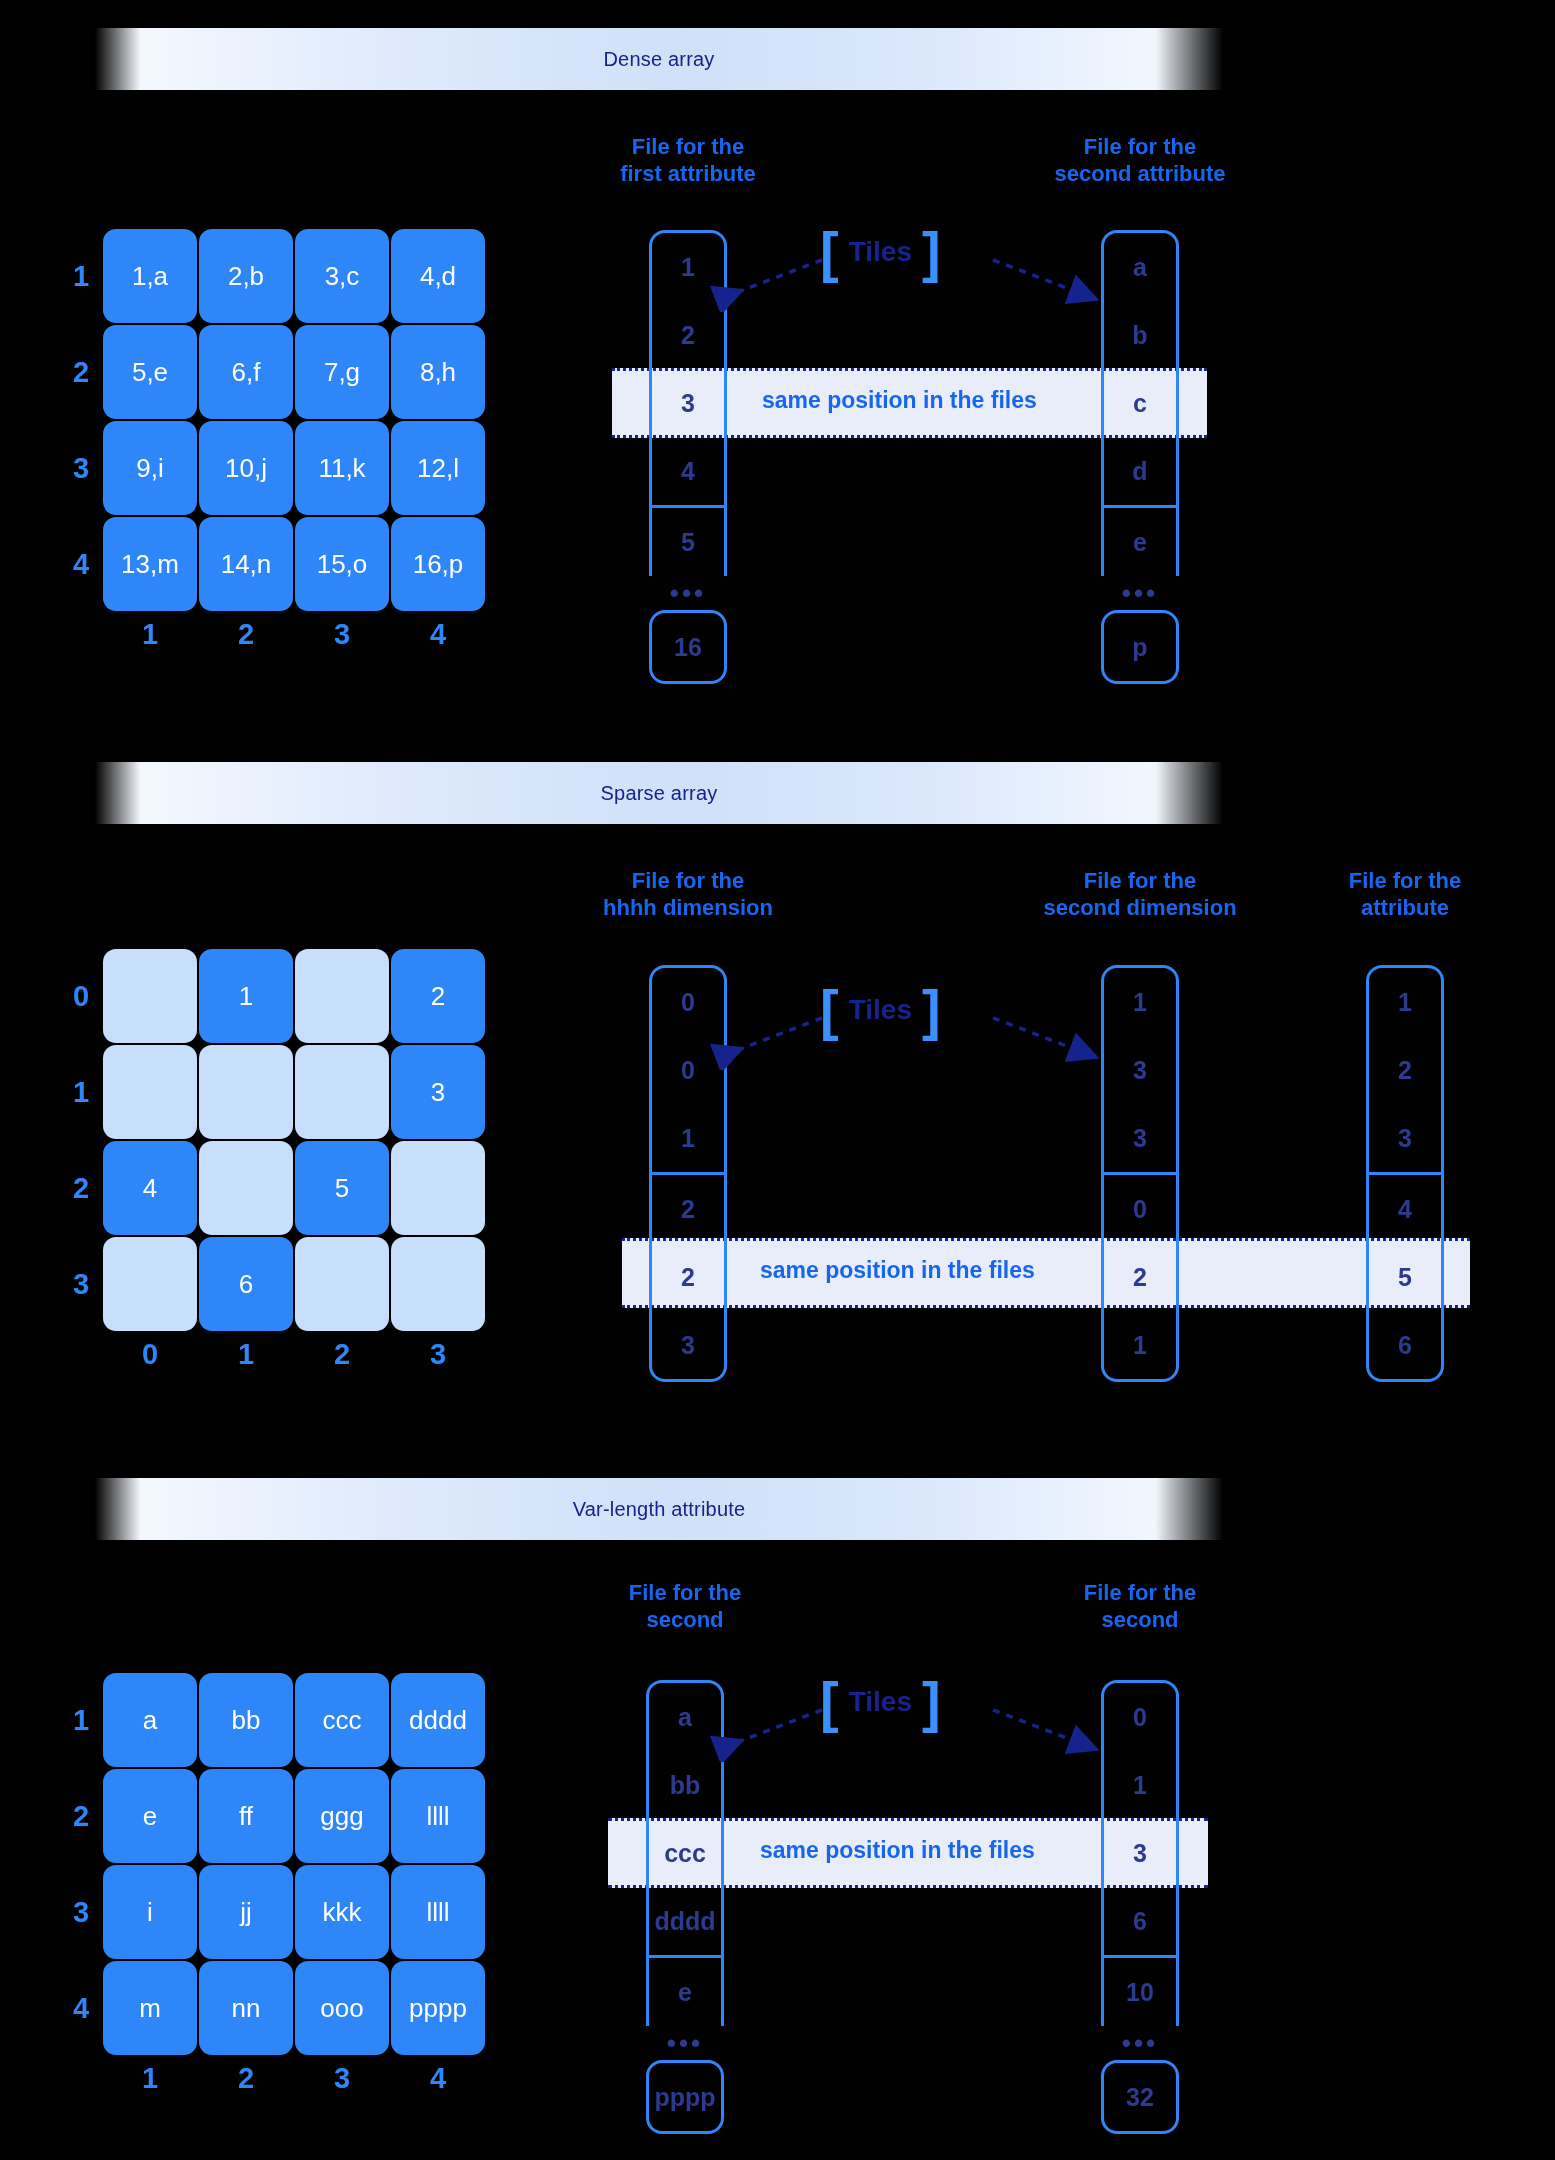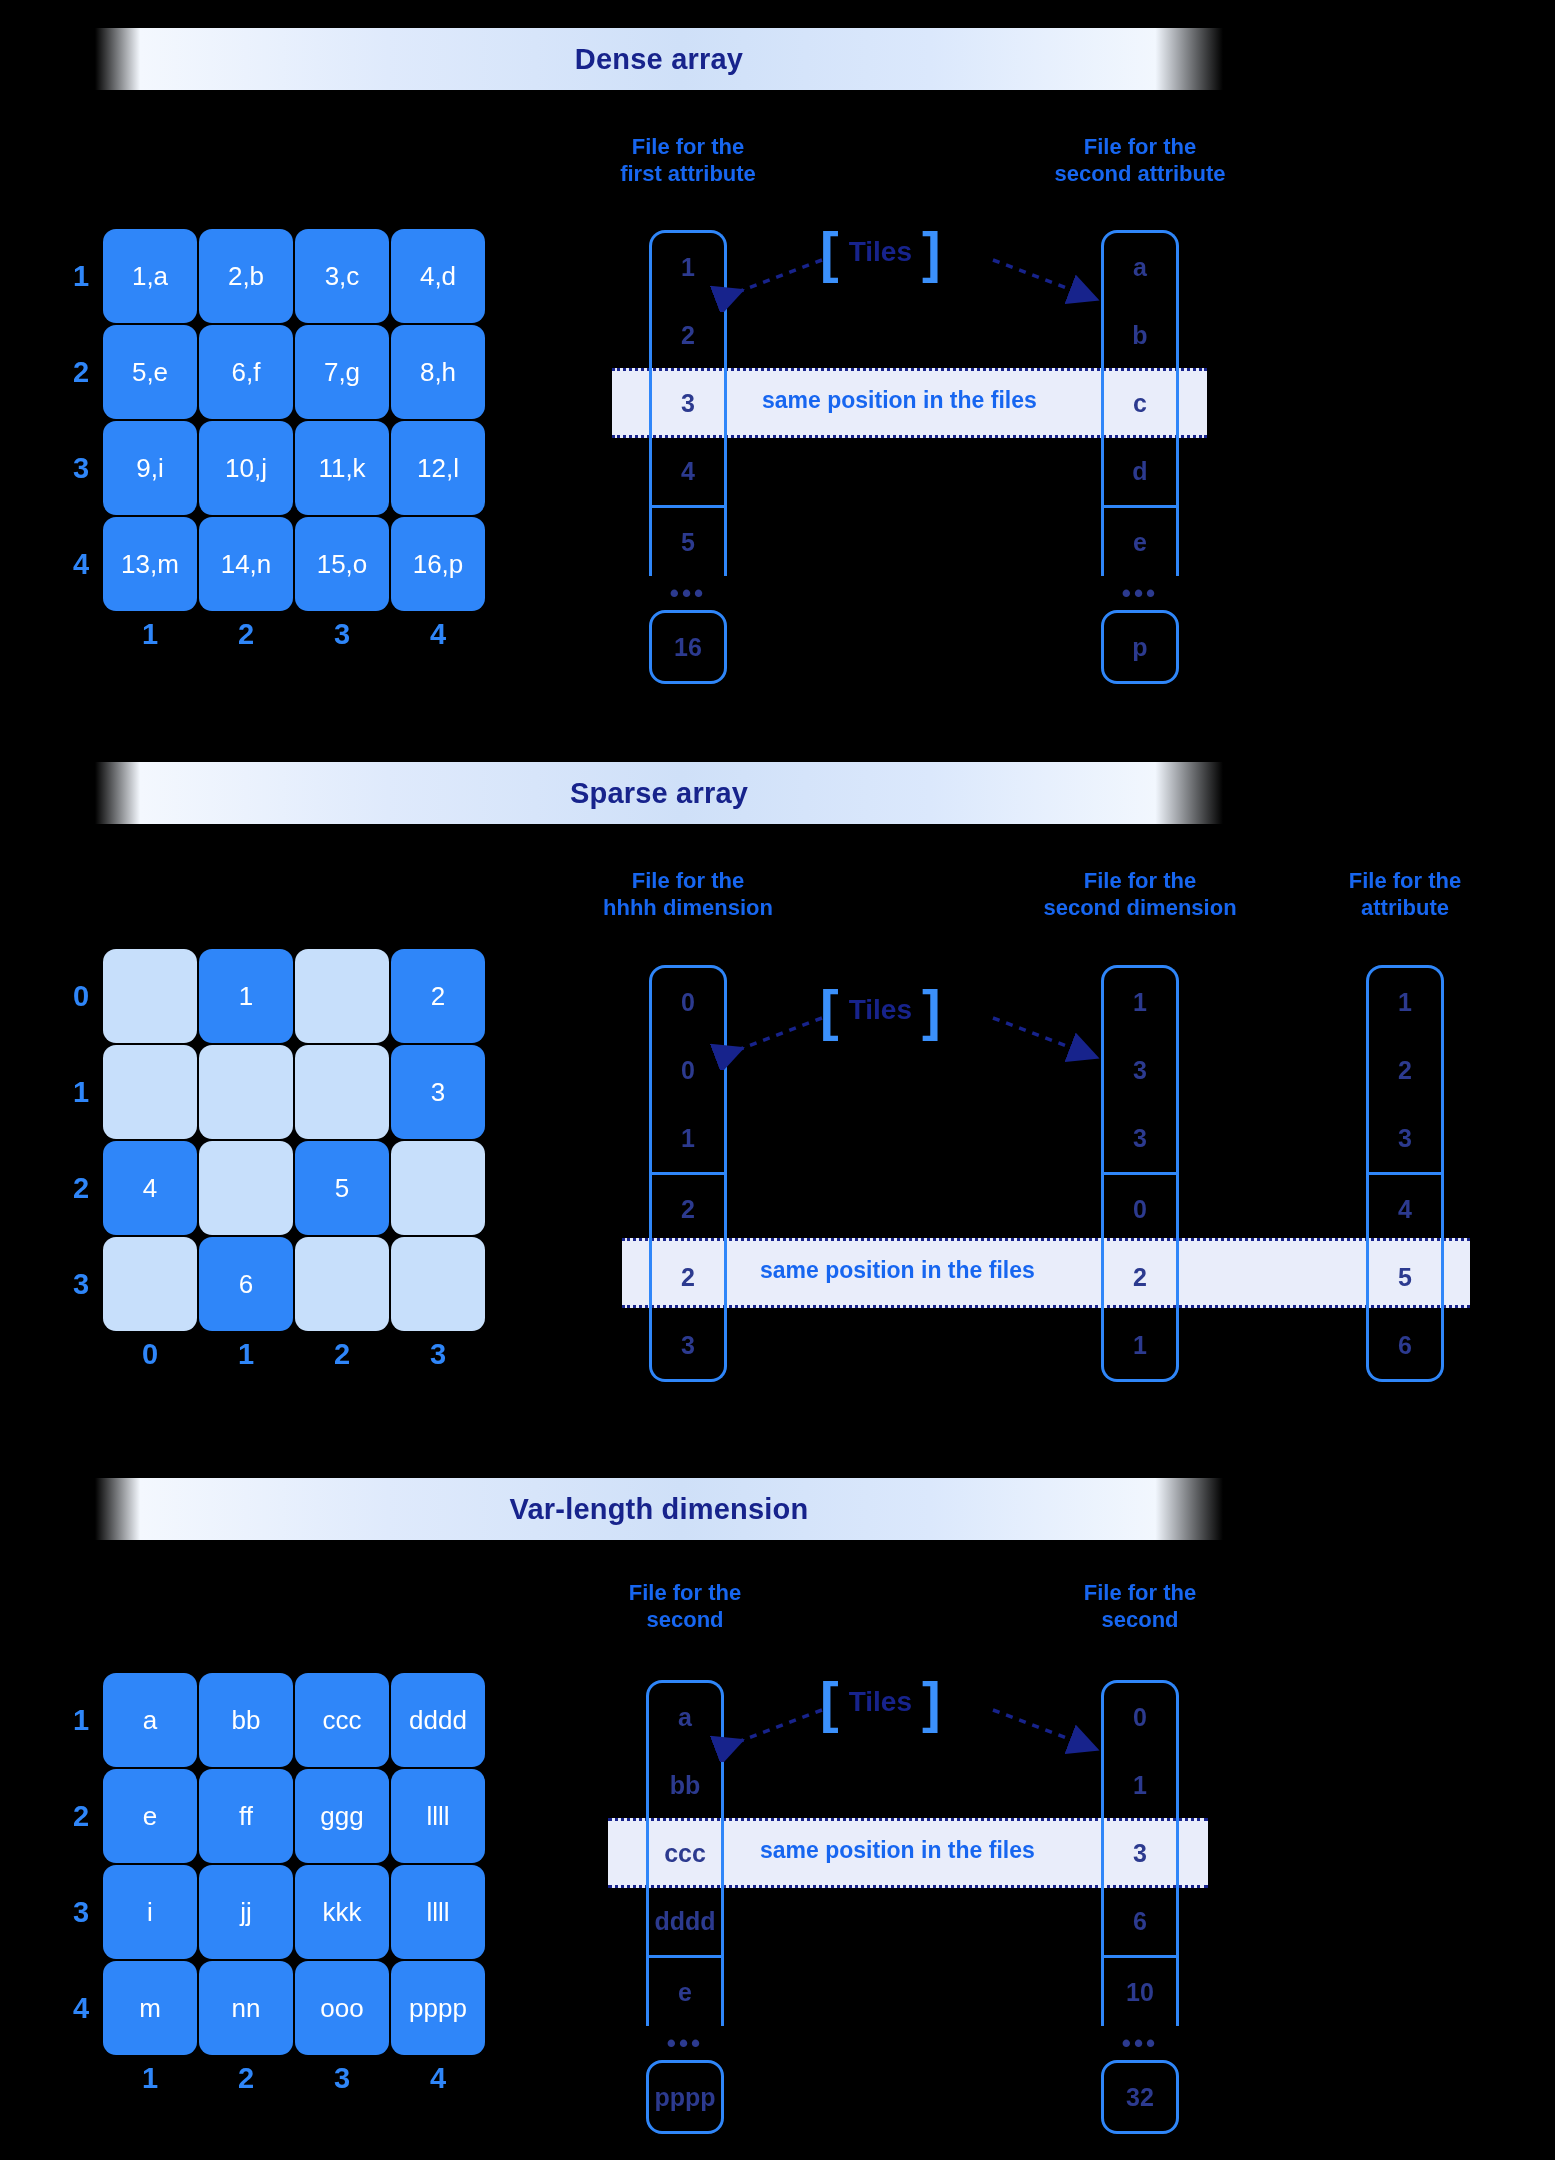--- a/index.html
+++ b/index.html
@@ -16,21 +16,21 @@
        rgba(255,255,255,0.0) 0%,
        #f4f8fe 4%,
        #dfeafc 26%,
        #cfe0f8 52%,
        #dbe8fc 74%,
        #f2f7fe 94%,
        rgba(255,255,255,0.0) 100%);
     display:flex;align-items:center;justify-content:center;
   }
   .banner-title{
-    color:#17238c;font-size:29px;font-weight:bold;letter-spacing:.2px;
+    color:#17238c;font-size:20px;font-weight:normal;letter-spacing:.2px;
   }
   
   .grid-wrap{position:absolute;}
   .grid-row{display:flex;align-items:center;}
   .row-label{
     width:42px;text-align:center;color:#2f86f9;
     font-size:29px;font-weight:bold;flex:0 0 42px;
   }
   .cell{
     width:94px;height:94px;margin:1px;border-radius:13px;
@@ -320,21 +320,21 @@
       <path d="M0,0 L9,4.5 L0,9 z" fill="#17238c"></path>
         </marker>
       </defs>
     <line x1="8" y1="8" x2="108" y2="46" stroke="#17238c" stroke-width="3.5" stroke-dasharray="7,7" marker-end="url(#ahR2)"></line>
   </svg>
 </div>
 
 <div class="section" style="top:0;">
 
   <div class="banner" style="left:95px;top:1478px;width:1128px;">
-    <span class="banner-title">Var-length dimension</span>
+    <span class="banner-title">Var-length attribute</span>
   </div>
 
   <div class="grid-wrap" style="left:60px;top:1672px;">
     <div class="grid-row">
       <div class="row-label">1</div>
       <div class="cell">a</div>
       <div class="cell">bb</div>
       <div class="cell">ccc</div>
       <div class="cell">dddd</div>
     </div>

